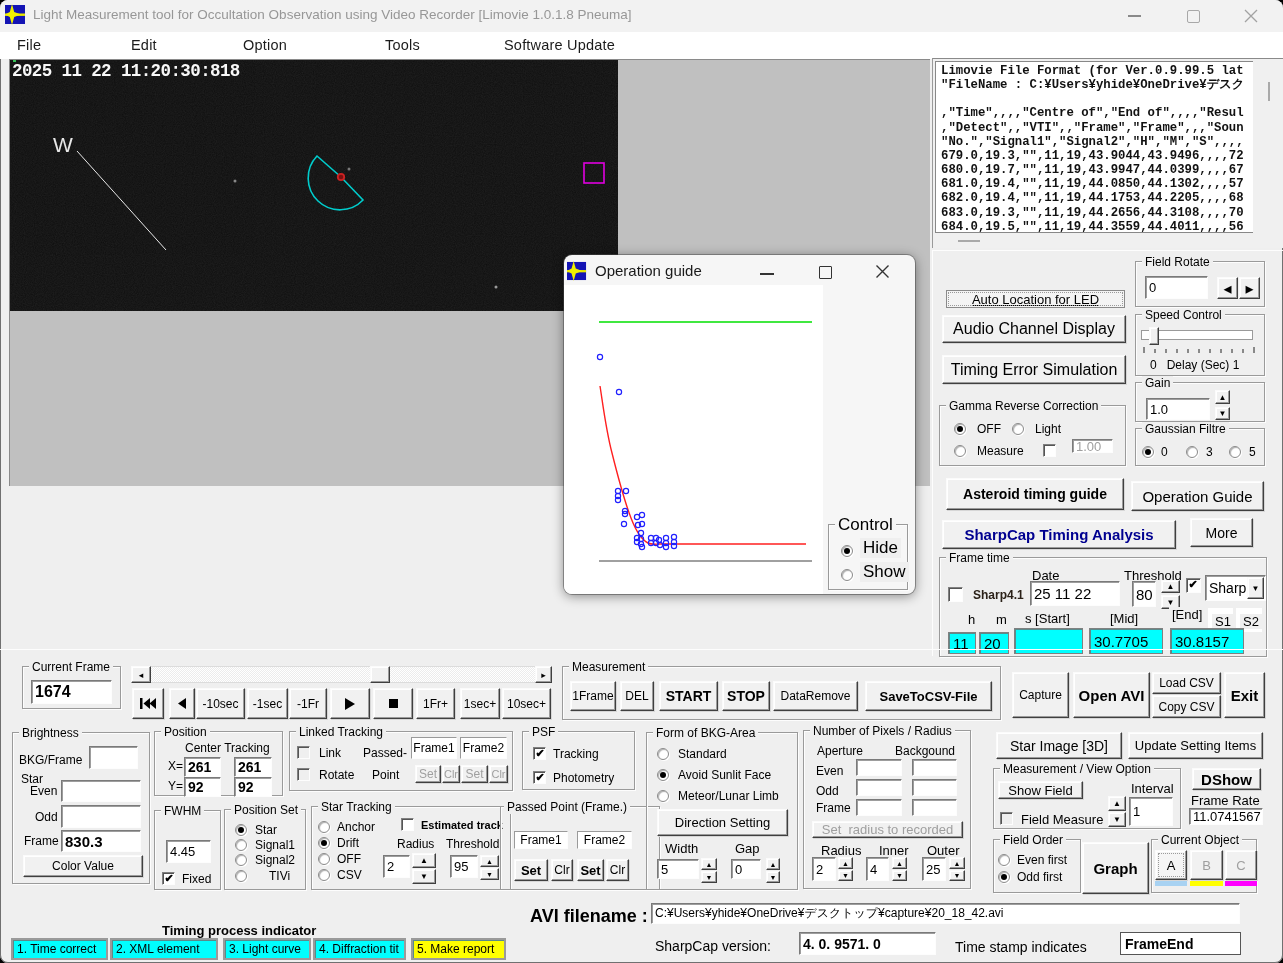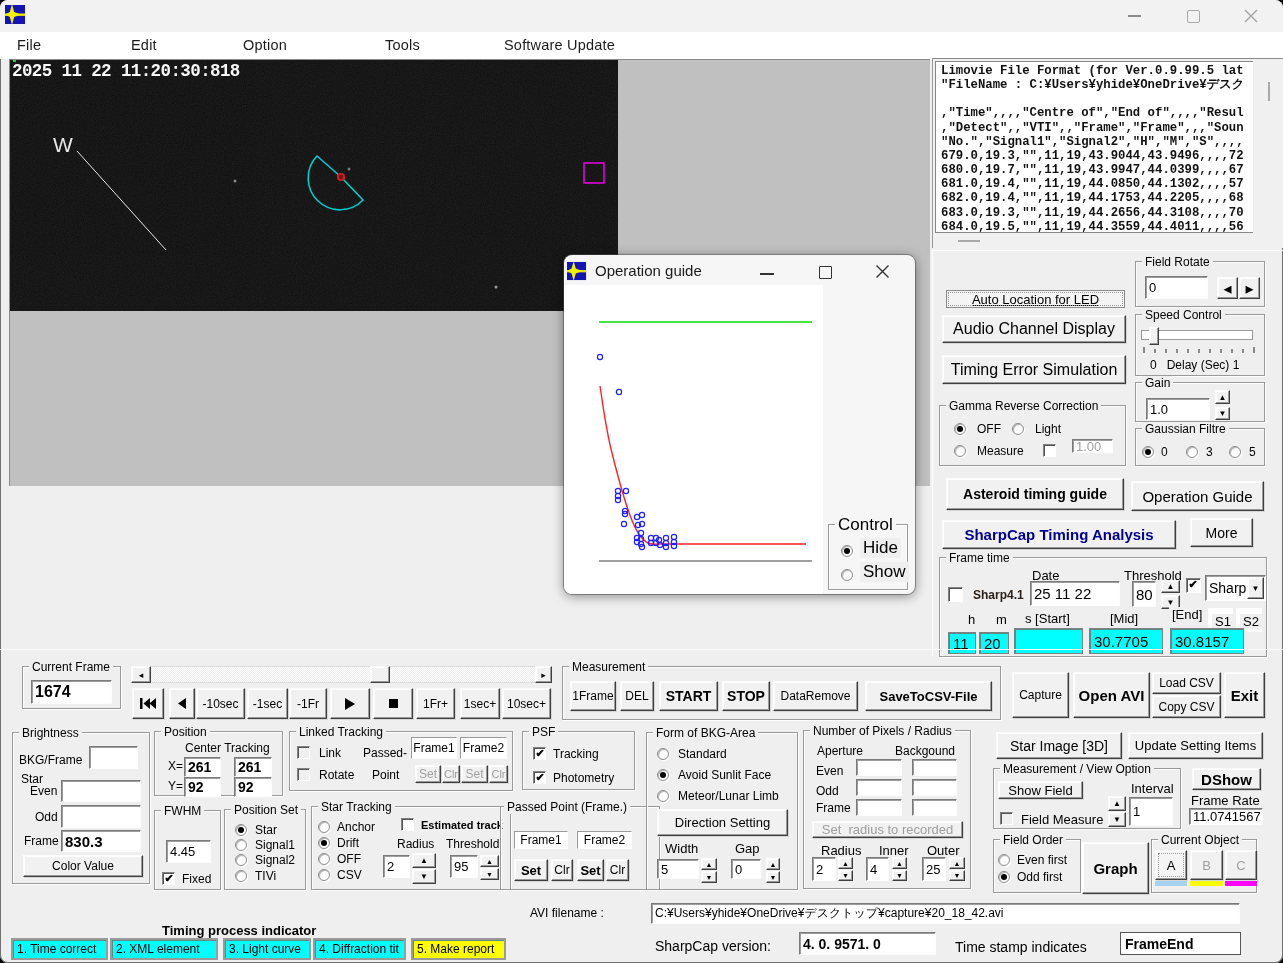--- a/index.html
+++ b/index.html
@@ -37,20 +37,21 @@
 .graytxt{color:#9f9f9f;}
 </style></head>
 <body>
 <div id="win">
   <div id="titlebar" class="abs">
     <svg class="abs" style="left:5px;top:4px" width="21" height="21" viewBox="0 0 21 21">
       <rect x="0" y="1" width="20" height="19" fill="#1414b4"></rect>
       <rect x="0" y="9.5" width="20" height="2.4" fill="#e8e800"></rect>
       <path d="M7 0 L9.2 8 L16 10.5 L9.2 13 L7 21 L4.8 13 L0 10.5 L4.8 8 Z" fill="#f0f000"></path>
     </svg>
+    <span id="title-txt" class="abs">Light Measurement tool for Occultation Observation using Video Recorder [Limovie 1.0.1.8 Pneuma]</span>
     <div class="abs" style="left:1128px;top:15px;width:13px;height:1.5px;background:#8a8a8a"></div>
     <div class="abs" style="left:1187px;top:10px;width:11px;height:11px;border:1.5px solid #a8a8a8;border-radius:2px"></div>
     <svg class="abs" style="left:1244px;top:9px" width="14" height="14" viewBox="0 0 14 14">
         <path d="M1 1 L13 13 M13 1 L1 13" stroke="#a2a2a2" stroke-width="1.3"></path>
       </svg>
   </div>
   <div id="menubar" class="abs">
     <span class="mi" style="left:17px">File</span>
     <span class="mi" style="left:131px">Edit</span>
     <span class="mi" style="left:243px">Option</span>
@@ -301,21 +302,21 @@
     </div>
     <div class="grp" style="left:224px;top:159px;width:82px;height:81px;">
         <span>Position Set</span>
       <div class="radio sel" style="left:10px;top:14px;"></div>
         <span class="lbl" style="left:27px;top:13px;">Star</span>
       <div class="radio" style="left:10px;top:29px;"></div>
         <span class="lbl" style="left:27px;top:28px;">Signal1</span>
       <div class="radio" style="left:10px;top:44px;"></div>
         <span class="lbl" style="left:27px;top:43px;">Signal2</span>
       <div class="radio" style="left:10px;top:60px;"></div>
-        <span class="lbl" style="left:27px;top:59px;">TIVi</span>
+        <span class="lbl" style="left:41px;top:59px;">TIVi</span>
     </div>
     <div class="grp" style="left:311px;top:156px;width:200px;height:84px;">
         <span>Star Tracking</span>
       <div class="radio" style="left:6px;top:14px;"></div>
         <span class="lbl" style="left:22px;top:13px;">Anchor</span>
       <div class="radio sel" style="left:6px;top:30px;"></div>
         <span class="lbl" style="left:22px;top:29px;">Drift</span>
       <div class="radio" style="left:6px;top:46px;"></div>
         <span class="lbl" style="left:22px;top:45px;">OFF</span>
       <div class="radio" style="left:6px;top:62px;"></div>
@@ -416,21 +417,21 @@
       <div class="abs" style="left:3px;top:41px;width:32px;height:5px;background:#a8d2f2;"></div>
       <div class="abs" style="left:38px;top:41px;width:33px;height:5px;background:#ffff00;"></div>
       <div class="abs" style="left:73px;top:41px;width:32px;height:5px;background:#ff00ff;"></div>
     </div>
     <span class="lbl" style="left:162px;top:273px;font-weight:bold;font-size:13px;">Timing process indicator</span>
     <div class="cyan" style="left:11px;top:288px;width:97px;height:22px;font-size:12px;border:2px solid #9a9a9a;">1. Time correct</div>
     <div class="cyan" style="left:110px;top:288px;width:108px;height:22px;font-size:12px;border:2px solid #9a9a9a;">2. XML element</div>
     <div class="cyan" style="left:223px;top:288px;width:88px;height:22px;font-size:12px;border:2px solid #9a9a9a;">3. Light curve</div>
     <div class="cyan" style="left:313px;top:288px;width:93px;height:22px;font-size:12px;border:2px solid #9a9a9a;">4. Diffraction tit</div>
     <div class="cyan" style="left:411px;top:288px;width:95px;height:22px;font-size:12px;border:2px solid #9a9a9a;background:#ffff00;">5. Make report</div>
-    <span class="lbl" style="left:530px;top:256px;font-weight:normal;font-size:12px;">AVI filename :</span>
+    <span class="lbl" style="left:530px;top:256px;font-weight:bold;font-size:18px;">AVI filename :</span>
     <div class="tf" style="left:651px;top:253px;width:589px;height:21px;font-size:12px;">C:¥Users¥yhide¥OneDrive¥デスクトップ¥capture¥20_18_42.avi</div>
     <span class="lbl" style="left:655px;top:288px;font-size:14px;">SharpCap version:</span>
     <div class="tf" style="left:799px;top:282px;width:137px;height:23px;font-weight:bold;font-size:14px;">4. 0. 9571. 0</div>
     <span class="lbl" style="left:955px;top:289px;font-size:14px;">Time stamp indicates</span>
     <div class="abs" style="left:1120px;top:282px;width:121px;height:23px;background:#fff;border:1px solid #555;box-sizing:border-box;font-weight:bold;font-size:14px;display:flex;align-items:center;padding-left:4px;">FrameEnd</div>
   </div>
 
   <div id="popup" class="abs" style="left:564px;top:255px;width:351px;height:339px;background:#f6f6f6;border-radius:8px;box-shadow:0 2px 12px rgba(0,0,0,.45),0 0 0 1px rgba(90,90,90,.5);overflow:hidden;">
     <svg class="abs" style="left:3px;top:6px" width="20" height="20" viewBox="0 0 21 21">
       <rect x="0" y="1" width="20" height="19" fill="#1414b4"></rect>

